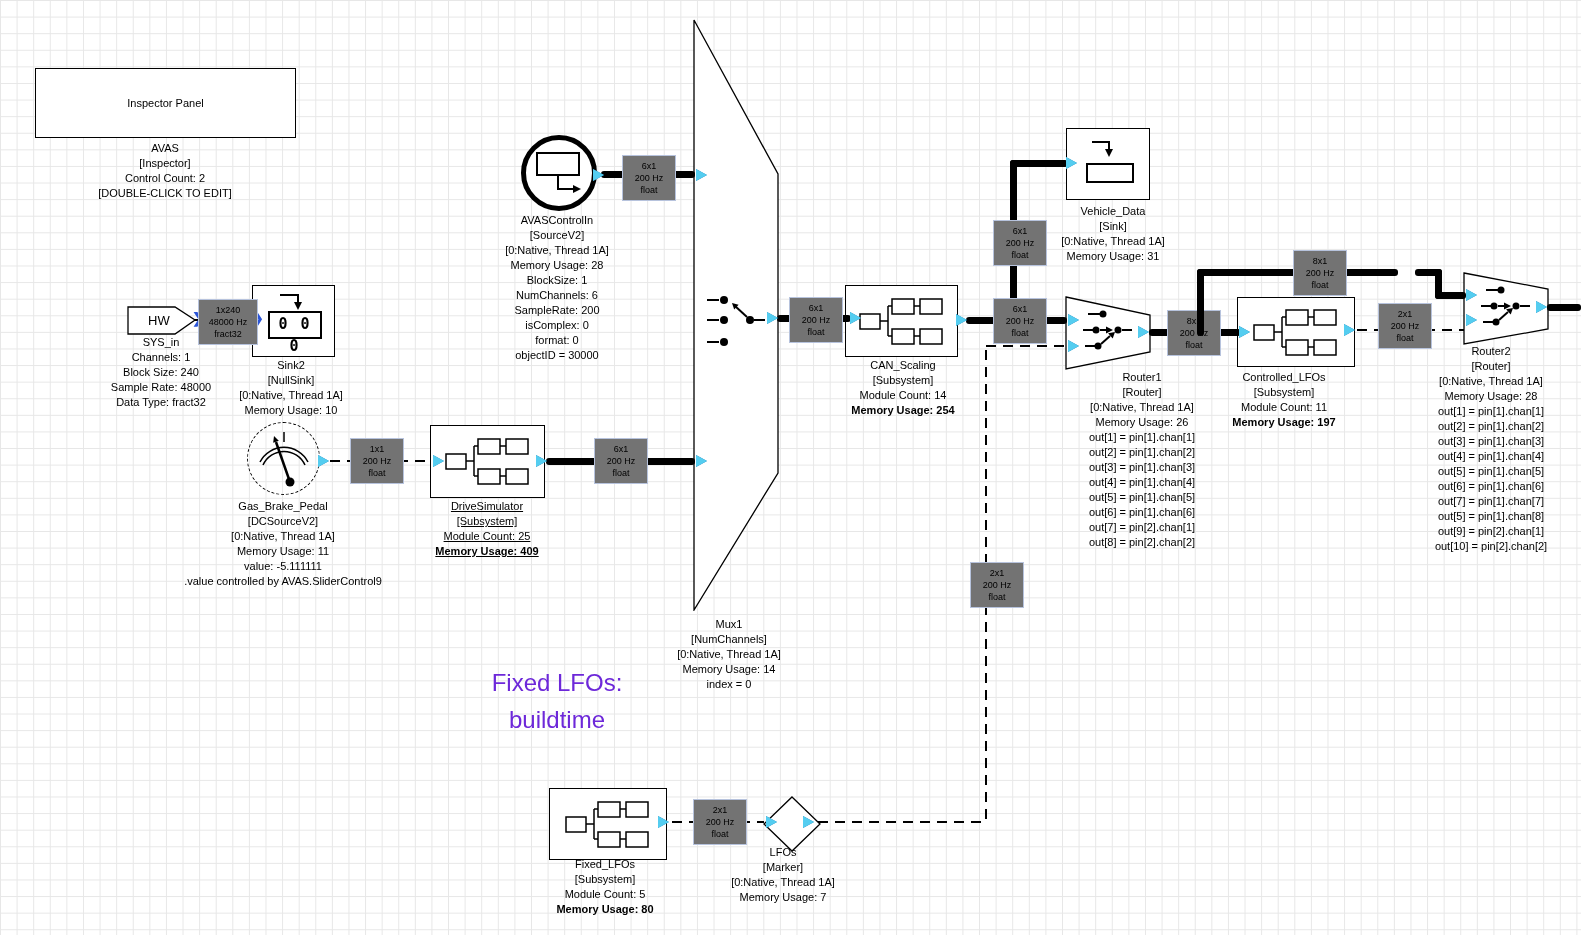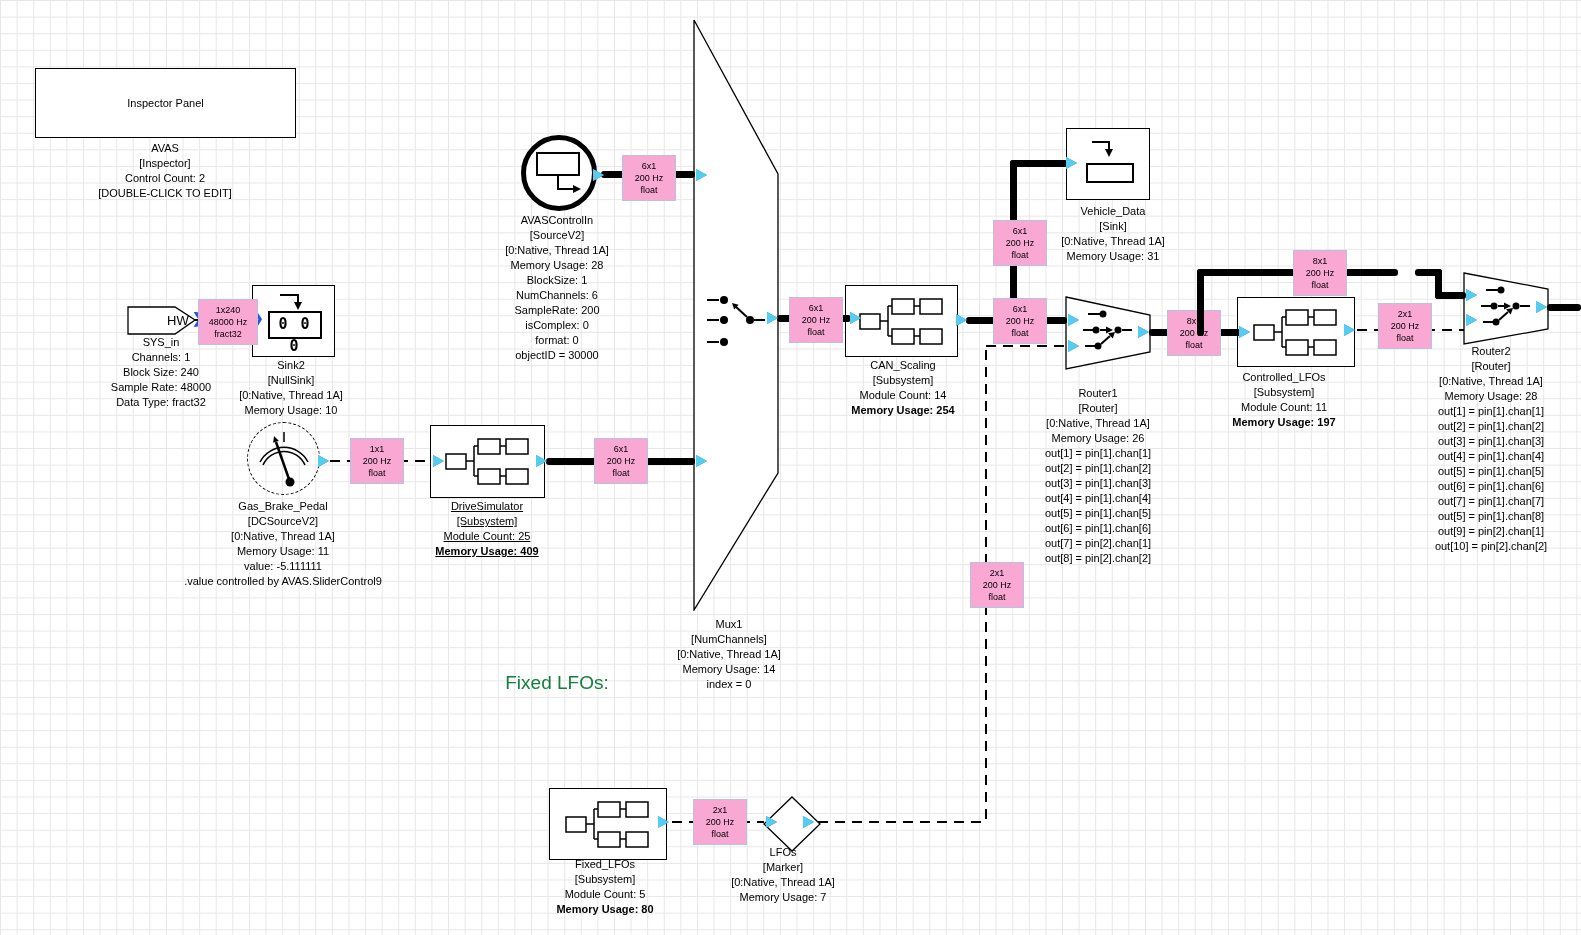--- a/index.html
+++ b/index.html
@@ -24,49 +24,49 @@
   .dv{position:absolute;width:2px;z-index:3;
       background-image:repeating-linear-gradient(180deg,#000 0 10px,transparent 10px 17px);}
   
   .pt{position:absolute;width:0;height:0;z-index:4;
       border-left:11px solid #54cdf0;border-top:6px solid transparent;border-bottom:6px solid transparent;
       filter:drop-shadow(0 0 0.5px #1c6fa8);}
   
   .oport{position:absolute;z-index:4;color:#2b55d8;font-size:14px;font-weight:bold;line-height:14px;}
   .oport::before{content:"\276F";}
   
-  .wl{position:absolute;width:52px;background:#f9a8d4;border:1px solid #b7c3dd;
+  .wl{position:absolute;width:52px;background:#737373;border:1px solid #b7c3dd;
       font-size:9px;line-height:12px;text-align:center;padding:4px 0;z-index:5;color:#000;}
   .wl.z7{z-index:7;}
   
   .nl{position:absolute;transform:translateX(-50%);text-align:center;font-size:11px;
       line-height:15px;white-space:nowrap;z-index:5;}
   .nl .b{font-weight:bold;}
   .note{position:absolute;transform:translateX(-50%);text-align:center;
-        font-size:19px;line-height:37px;color:#15803d;z-index:5;white-space:nowrap;}
+        font-size:24px;line-height:37px;color:#6d28d9;z-index:5;white-space:nowrap;}
   .ic{position:absolute;z-index:4;}
   .counterbox{position:absolute;border:2px solid #000;background:#fff;z-index:4;
       font-family:"DejaVu Sans Mono",monospace;font-size:15px;font-weight:bold;
       letter-spacing:2px;text-align:center;line-height:22px;}
   .plainbox{position:absolute;border:2px solid #000;background:#fff;z-index:4;}
   .dcirc{position:absolute;border:1.5px dashed #000;border-radius:50%;z-index:2;box-sizing:border-box;}
   .ring{position:absolute;border:5px solid #000;border-radius:50%;z-index:2;box-sizing:border-box;background:#fff;}
   .hwtxt{position:absolute;z-index:4;font-size:13px;}
   .insptxt{position:absolute;z-index:4;font-size:11px;display:flex;align-items:center;justify-content:center;}
 </style>
 </head>
 <body>
 
 <div class="node" style="left:35px;top:68px;width:261px;height:70px;"></div>
 <div class="insptxt" style="left:35px;top:68px;width:261px;height:70px;">Inspector Panel</div>
 
 <svg class="shape" style="left:127px;top:306px;" width="70" height="29">
     <polygon points="1,1 48,1 68,14 48,28 1,28" fill="#fff" stroke="#000" stroke-width="1.3"></polygon>
   </svg>
-<div class="hwtxt" style="left:148px;top:313px;margin-left:19px;">HW</div>
+<div class="hwtxt" style="left:148px;top:313px;">HW</div>
 
 <div class="node" style="left:252px;top:285px;width:83px;height:72px;"></div>
 <svg class="ic" style="left:276px;top:291px;" width="34" height="22" fill="none" stroke="#000" stroke-width="2">
     <path d="M4 4 h18 v8"></path>
     <polygon points="22,19 18,11 26,11" fill="#000" stroke="none"></polygon>
   </svg>
 <div class="counterbox" style="left:268px;top:311px;width:50px;height:24px;">0 0 0</div>
 
 <div class="dcirc" style="left:247px;top:422px;width:73px;height:73px;"></div>
 <svg class="ic" style="left:248px;top:424px;" width="72" height="70" fill="none" stroke="#000" stroke-width="1.5">
@@ -352,21 +352,21 @@
     <div>[Subsystem]</div>
     <div>Module Count: 14</div>
     <div class="b">Memory Usage: 254</div>
 </div>
 <div class="nl" style="left:1100px;top:204px;margin-left:13px;">
   <div>Vehicle_Data</div>
     <div>[Sink]</div>
     <div>[0:Native, Thread 1A]</div>
     <div>Memory Usage: 31</div>
 </div>
-<div class="nl" style="left:1098px;top:370px;margin-top:16px;">
+<div class="nl" style="left:1142px;top:370px;">
   <div>Router1</div>
     <div>[Router]</div>
     <div>[0:Native, Thread 1A]</div>
     <div>Memory Usage: 26</div>
     <div>out[1] = pin[1].chan[1]</div>
     <div>out[2] = pin[1].chan[2]</div>
     <div>out[3] = pin[1].chan[3]</div>
     <div>out[4] = pin[1].chan[4]</div>
     <div>out[5] = pin[1].chan[5]</div>
     <div>out[6] = pin[1].chan[6]</div>
@@ -403,13 +403,14 @@
 </div>
 <div class="nl" style="left:783px;top:845px;">
   <div>LFOs</div>
     <div>[Marker]</div>
     <div>[0:Native, Thread 1A]</div>
     <div>Memory Usage: 7</div>
 </div>
 
 <div class="note" style="left:557px;top:664px;">
   <div>Fixed LFOs:</div>
+    <div>buildtime</div>
 </div>
 
 </body></html>

